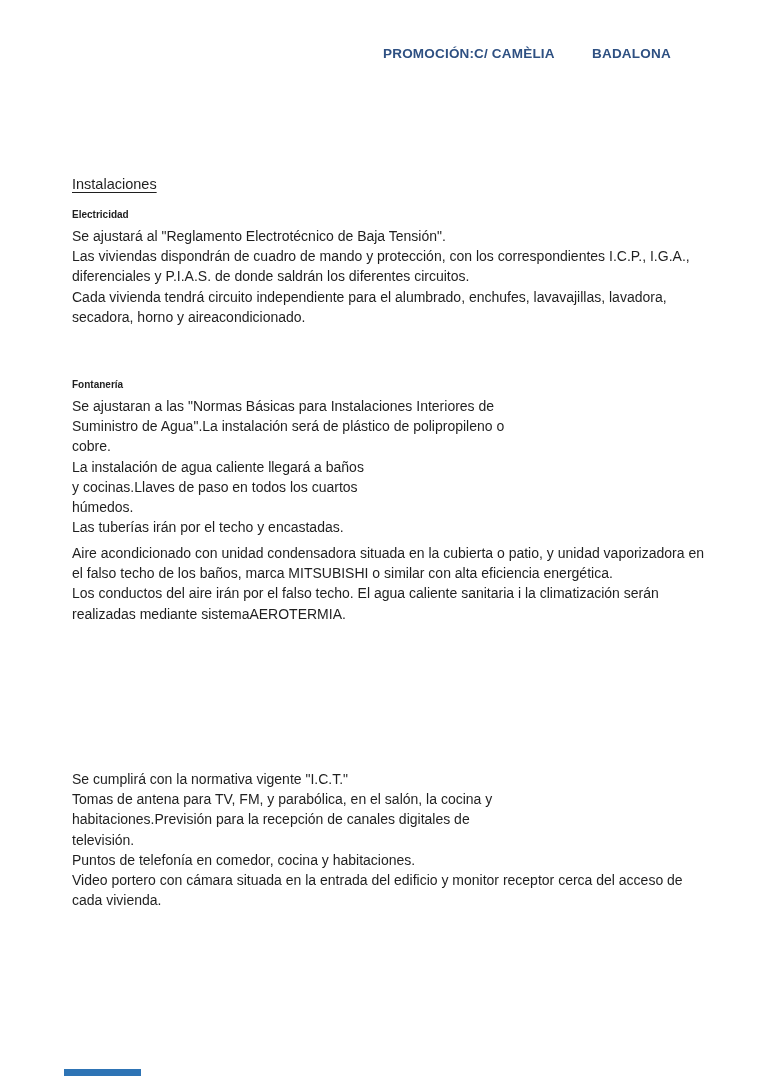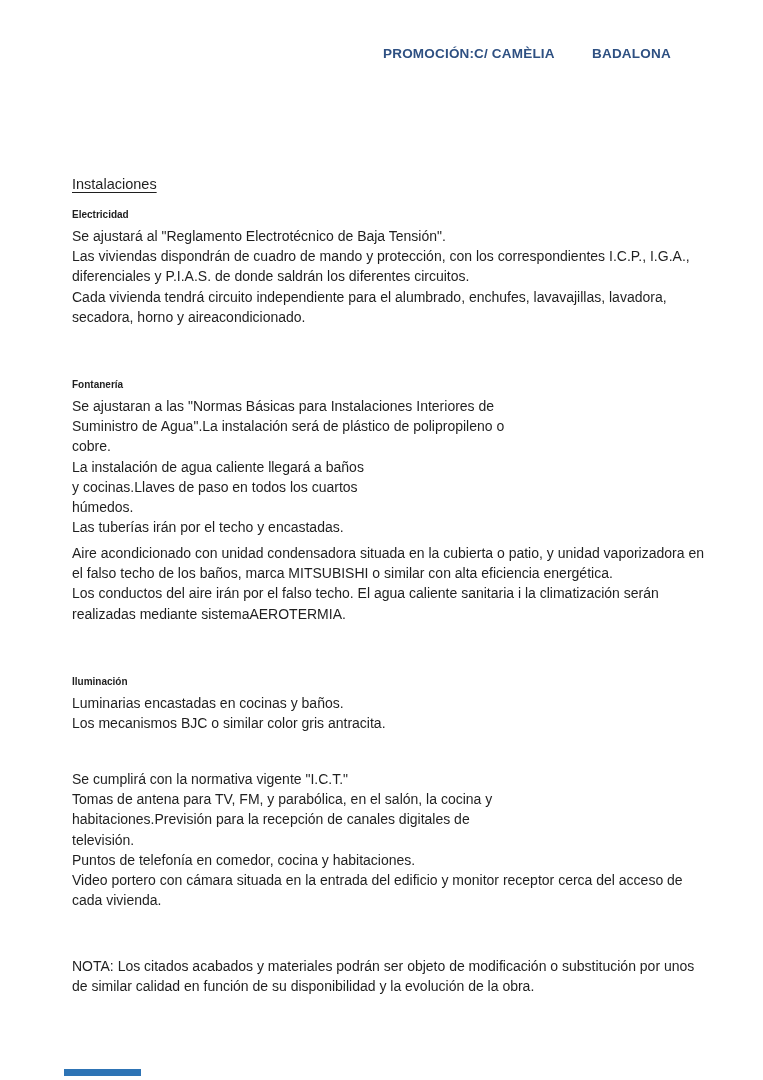--- a/index.html
+++ b/index.html
@@ -81,34 +81,27 @@
 Las tuberías irán por el techo y encastadas.</div>
   </div>
 
   <div class="abs" style="left:72px; top:543px;">
     <div class="sec-body">Aire acondicionado con unidad condensadora situada en la cubierta o patio, y unidad vaporizadora en
 el falso techo de los baños, marca MITSUBISHI o similar con alta eficiencia energética.
 Los conductos del aire irán por el falso techo. El agua caliente sanitaria i la climatización serán
 realizadas mediante sistemaAEROTERMIA.</div>
   </div>
 
-  <div class="abs" style="left:72px; top:676px;">
-    <div class="sec-title">Iluminación</div>
-    <div class="sec-body">Luminarias encastadas en cocinas y baños.
-Los mecanismos BJC o similar color gris antracita.</div>
-  </div>
 
   <div class="abs" style="left:72px; top:769px;">
     <div class="sec-body">Se cumplirá con la normativa vigente "I.C.T."
 Tomas de antena para TV, FM, y parabólica, en el salón, la cocina y
 habitaciones.Previsión para la recepción de canales digitales de
 televisión.
 Puntos de telefonía en comedor, cocina y habitaciones.
 Video portero con cámara situada en la entrada del edificio y monitor receptor cerca del acceso de
 cada vivienda.</div>
   </div>
 
-  <div class="abs note-text" style="left:72px; top:956px;">NOTA: Los citados acabados y materiales podrán ser objeto de modificación o substitución por unos
-de similar calidad en función de su disponibilidad y la evolución de la obra.</div>
 
   <div class="footer-bar"></div>
 
 </div>
 
 </body></html>

